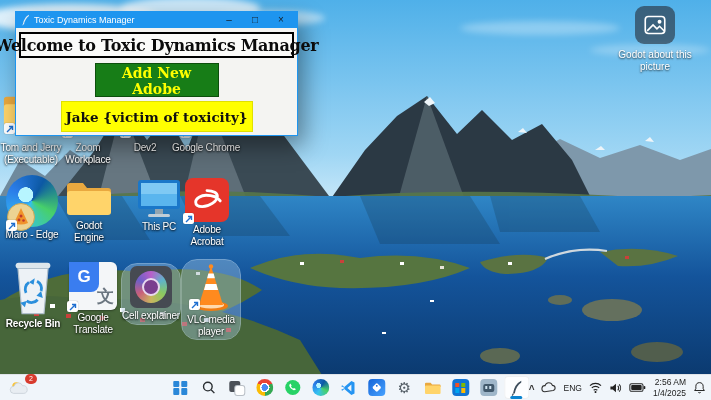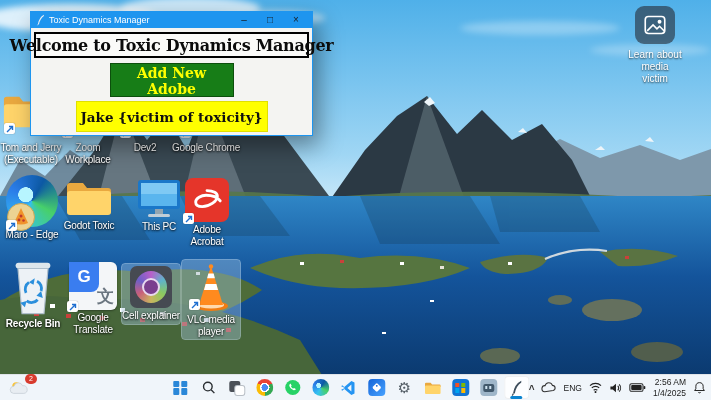--- a/index.html
+++ b/index.html
@@ -4,34 +4,34 @@
 <style>
   html,body{margin:0;padding:0;}
   body{width:711px;height:400px;overflow:hidden;position:relative;
        font-family:"Liberation Sans",sans-serif;background:#79c2e8;}
   
   #wallpaper{position:absolute;left:0;top:0;width:711px;height:375px;z-index:0;}
   
   .dicon{position:absolute;z-index:1;display:flex;flex-direction:column;align-items:center;text-align:center;}
   .dlabel{margin-top:2px;font-size:10px;line-height:1.15;color:#fff;
           text-shadow:0 1px 2px rgba(0,0,0,.85),0 0 3px rgba(0,0,0,.6);letter-spacing:-.2px;}
-  .sel{background:rgba(170,205,235,.38);border-radius:3px;outline:1px solid rgba(200,225,245,.5);}
+  .sel{background:rgba(170,205,235,.38);border-radius:15px;outline:1px solid rgba(200,225,245,.5);}
   .arrow-badge{position:absolute;left:-2px;bottom:-2px;width:11px;height:11px;background:#fff;
                border-radius:2px;box-shadow:0 0 1px rgba(0,0,0,.5);display:flex;align-items:center;justify-content:center;}
   .folder-svg{display:block;}
   
   .sliver{position:absolute;z-index:1;}
   .chrome-ball{border-radius:50%;
     background:radial-gradient(circle,#4a8af4 0 27%,#fff 28% 39%,rgba(0,0,0,0) 40%),
                conic-gradient(from -60deg,#ea4335 0 120deg,#34a853 120deg 240deg,#fbbc05 240deg 360deg);}
   .edge-ball{border-radius:50%;
     background:radial-gradient(circle at 38% 38%,#b7f5ff 0 16%,rgba(0,0,0,0) 17%),
                conic-gradient(from 210deg,#35c1f1,#2b7de9,#0c59a4,#47d06a,#35c1f1);}
   
-  #app-window{position:absolute;left:30px;top:11px;width:281px;z-index:3;
+  #app-window{position:absolute;left:15px;top:11px;width:281px;z-index:3;
               background:#f4f4f2;border:1px solid var(--titlebar,#1e95ef);
               box-shadow:6px 10px 22px rgba(0,0,0,.4);}
   #titlebar{height:16px;background:var(--titlebar,#1e95ef);display:flex;align-items:center;padding:0 5px;gap:4px;}
   #titlebar .t-title{color:#fff;font-size:9px;flex:1;white-space:nowrap;}
   .t-ctl{width:22px;text-align:center;color:#17202a;font-size:10px;line-height:16px;cursor:default;}
   #win-body{padding:3px 2px 3px;}
   #welcome-label{margin:1px 1px 0;border:2px solid #000;background:#fbfbf9;height:22px;
      display:flex;align-items:center;justify-content:center;
      font-family:"DejaVu Serif",serif;font-weight:bold;font-size:16px;color:#0b0b0b;letter-spacing:-.3px;white-space:nowrap;}
   #add-user-btn{display:block;margin:5px auto 0;width:124px;height:34px;
@@ -215,21 +215,21 @@
     </span>
   </div>
   <div class="dlabel">Maro - Edge</div>
 </div>
 
 <div class="dicon" style="left:60px;top:178px;width:58px;">
   <svg class="folder-svg" width="48" height="40" viewBox="0 0 48 38">
     <path d="M2 7 q0 -3 3 -3 h13 l4 5 h21 q3 0 3 3 v4 H2 Z" fill="#e9a83f"></path>
     <rect x="2" y="12" width="44" height="24" rx="3" fill="#ffd46a"></rect>
   </svg>
-  <div class="dlabel">Godot Toxic</div>
+  <div class="dlabel">Godot Engine</div>
 </div>
 
 <div class="dicon" style="left:130px;top:177px;width:58px;">
   <svg width="48" height="42" viewBox="0 0 48 42">
     <rect x="3" y="3" width="42" height="29" rx="3" fill="#1a77c9"></rect>
     <rect x="6" y="6" width="36" height="23" fill="#5ab5ee"></rect>
     <rect x="6" y="6" width="36" height="11" fill="#8ed2f7" opacity=".7"></rect>
     <rect x="20" y="32" width="8" height="5" fill="#93a5b1"></rect>
     <rect x="13" y="37" width="22" height="3" rx="1.5" fill="#c2ced7"></rect>
   </svg>
@@ -315,22 +315,22 @@
 </div>
 
 <div id="spotlight">
   <div class="sp-box">
     <svg width="26" height="24" viewBox="0 0 40 36">
       <rect x="5" y="5" width="30" height="26" rx="5" stroke="#fff" stroke-width="2.5" fill="none"></rect>
       <circle cx="27" cy="13" r="3" fill="#fff"></circle>
       <path d="M8 27 l9 -9 6 6 4 -4 8 8" stroke="#fff" stroke-width="2.5" fill="none"></path>
     </svg>
   </div>
-  <div class="sp-label"><span>Learn about media</span><br>
-  <span>victim</span></div>
+  <div class="sp-label"><span>Godot about this</span><br>
+  <span>picture</span></div>
 </div>
 
 <div id="app-window">
   <div id="titlebar">
     <svg width="9" height="12" viewBox="0 0 12 16">
       <path d="M10.5 1 Q4 4.5 2.5 13.5 L4 13.5 Q5.5 6.5 10.5 2.8 Z" fill="#e8eef4"></path>
       <path d="M3 13.5 L2 15" stroke="#e8eef4" stroke-width="1"></path>
     </svg>
     <span class="t-title">Toxic Dynamics Manager</span>
     <span class="t-ctl">–</span>

